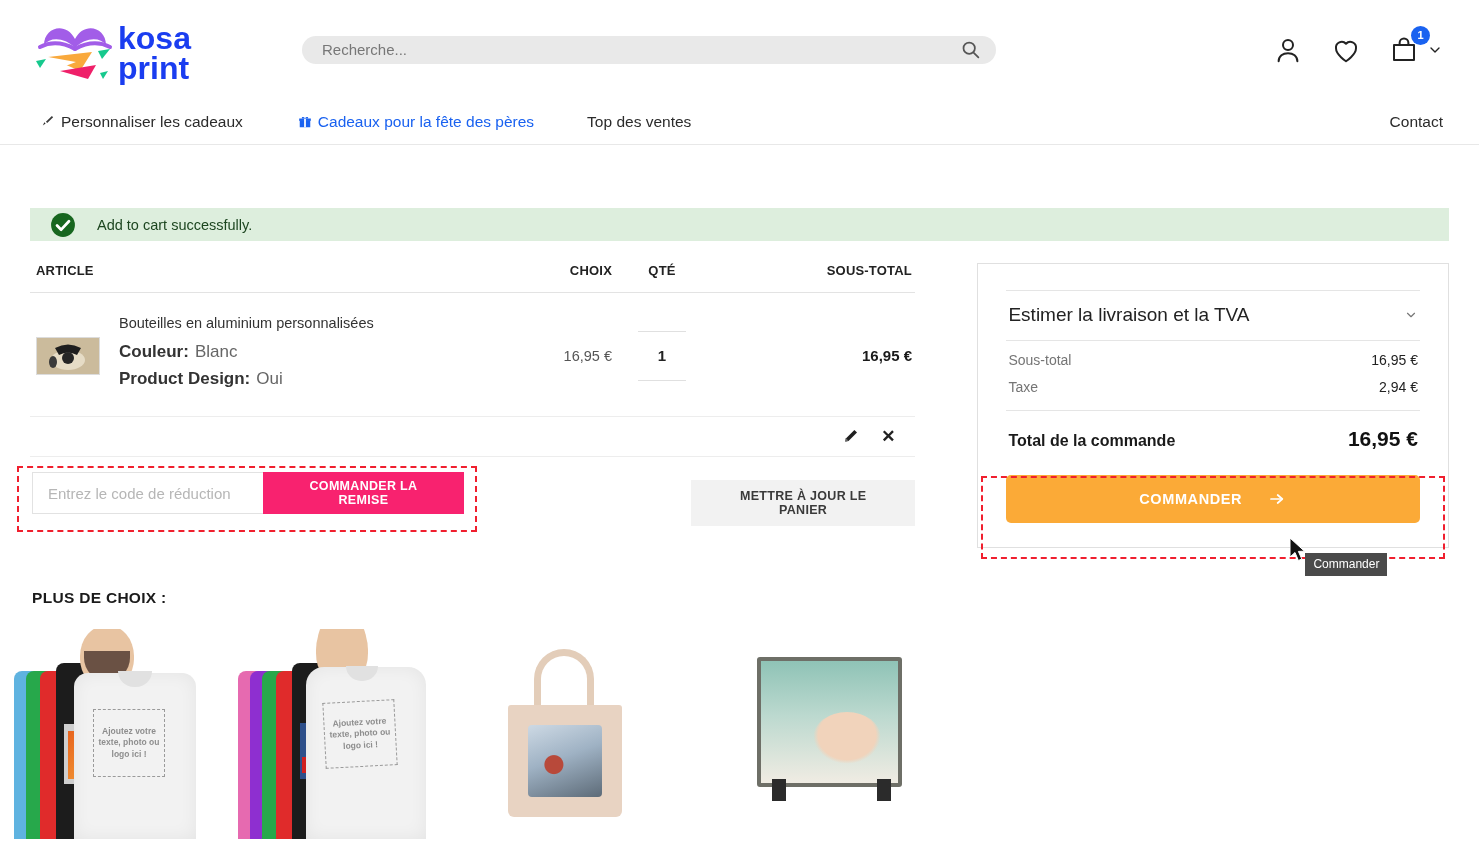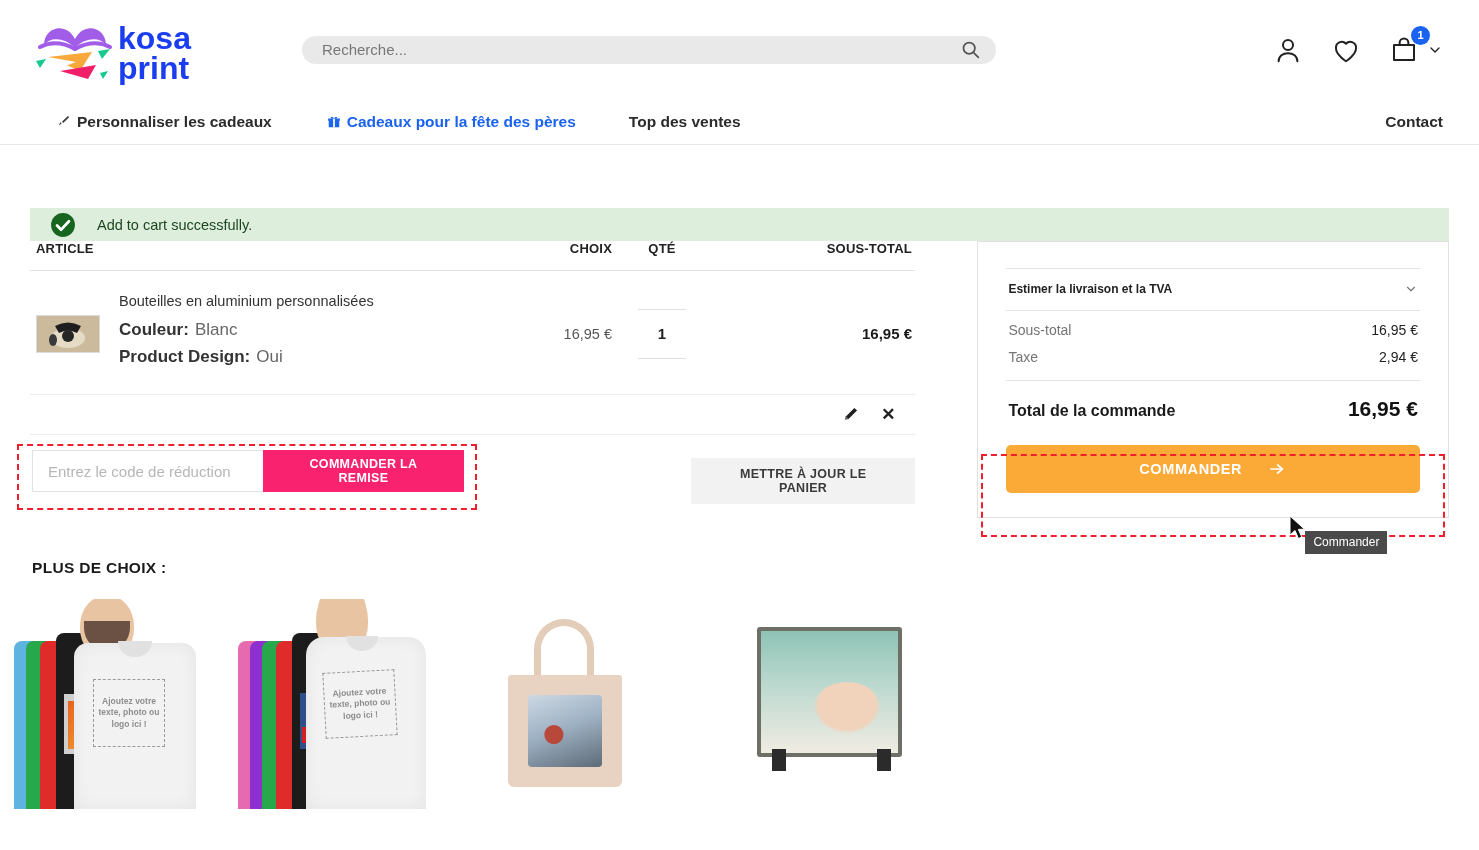--- a/index.html
+++ b/index.html
@@ -59,22 +59,22 @@
     font-size: 11px; font-weight: bold;
     width: 19px; height: 19px; border-radius: 50%;
     display: flex; align-items: center; justify-content: center;
     line-height: 1;
   }
 
   
   .nav {
     height: 46px;
     display: flex; align-items: center;
-    padding: 0 36px 0 56px;
-    font-size: 15.5px; font-weight: bold;
+    padding: 0 36px 0 40px;
+    font-size: 15.5px; font-weight: normal;
     border-bottom: 1px solid #e8e8e8;
   }
   .nav-item {
     color: #2b2b2b; cursor: pointer;
     display: flex; align-items: center; gap: 6px;
     white-space: nowrap;
   }
   .nav-item.sp1 { margin-right: 55px; }
   .nav-item.sp2 { margin-right: 53px; }
   .nav-item.highlight { color: #1a62f0; }
@@ -88,20 +88,21 @@
     height: 33px;
     background: #ddeedd;
     display: flex; align-items: center;
     padding-left: 20px;
     gap: 21px;
   }
   .alert-text { font-size: 14.5px; color: #1d4620; }
 
   .content {
     display: flex;
+    margin-top: 22px;
     gap: 17px;
   }
   .cart-col { width: 890px; }
   .summary-col { width: 474px; margin-left: 45px; }
 
   
   .cart-head {
     display: flex;
     font-size: 13px; font-weight: bold;
     letter-spacing: .2px;
@@ -211,21 +212,21 @@
     letter-spacing: .3px;
     margin-bottom: 25px;
     color: #1a1a1a;
   }
   .estimate-row {
     display: flex; align-items: center; justify-content: space-between;
     border-top: 1px solid #e5e5e5;
     border-bottom: 1px solid #e5e5e5;
     padding: 13px 2px 14px 2px;
     cursor: pointer;
-    font-size: 12px; font-weight: bold; color: #222;
+    font-size: 19px; font-weight: normal; color: #222;
   }
   .sum-line {
     display: flex; justify-content: space-between;
     padding: 11px 2px 0 2px;
     font-size: 14px;
   }
   .sum-label { color: #757575; }
   .sum-val { color: #222; }
   .sum-divider { border-top: 1px solid #e5e5e5; margin-top: 15px; }
   .total-row {

